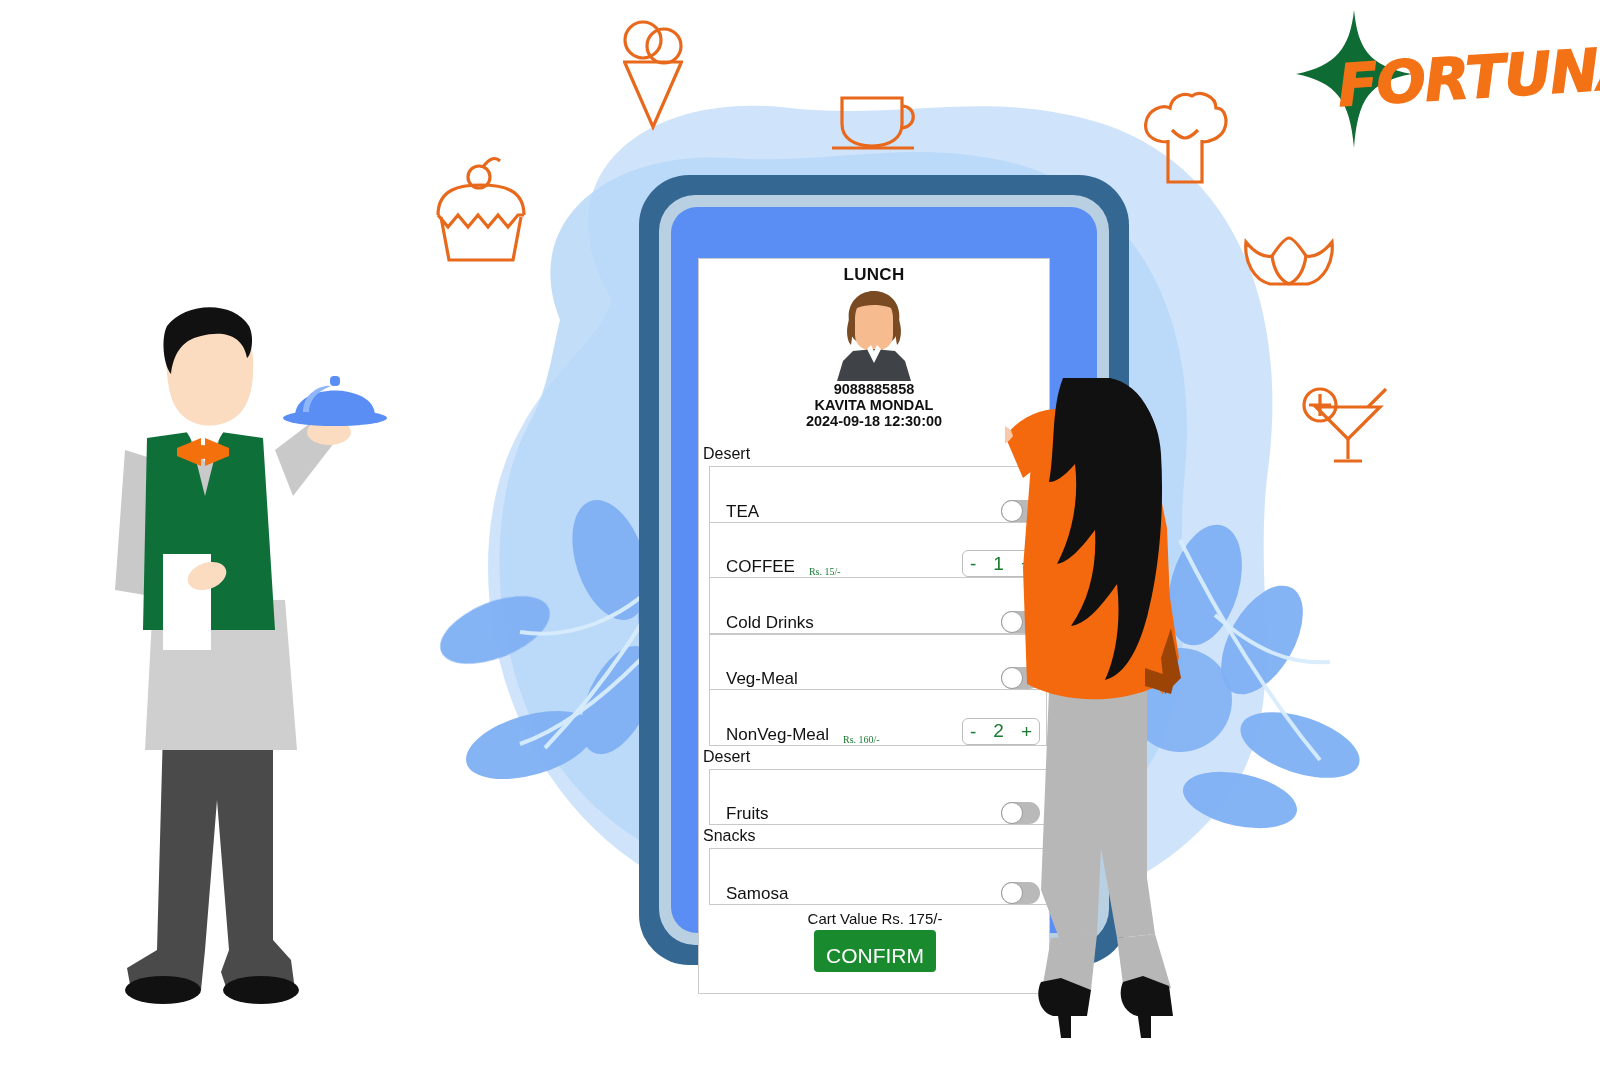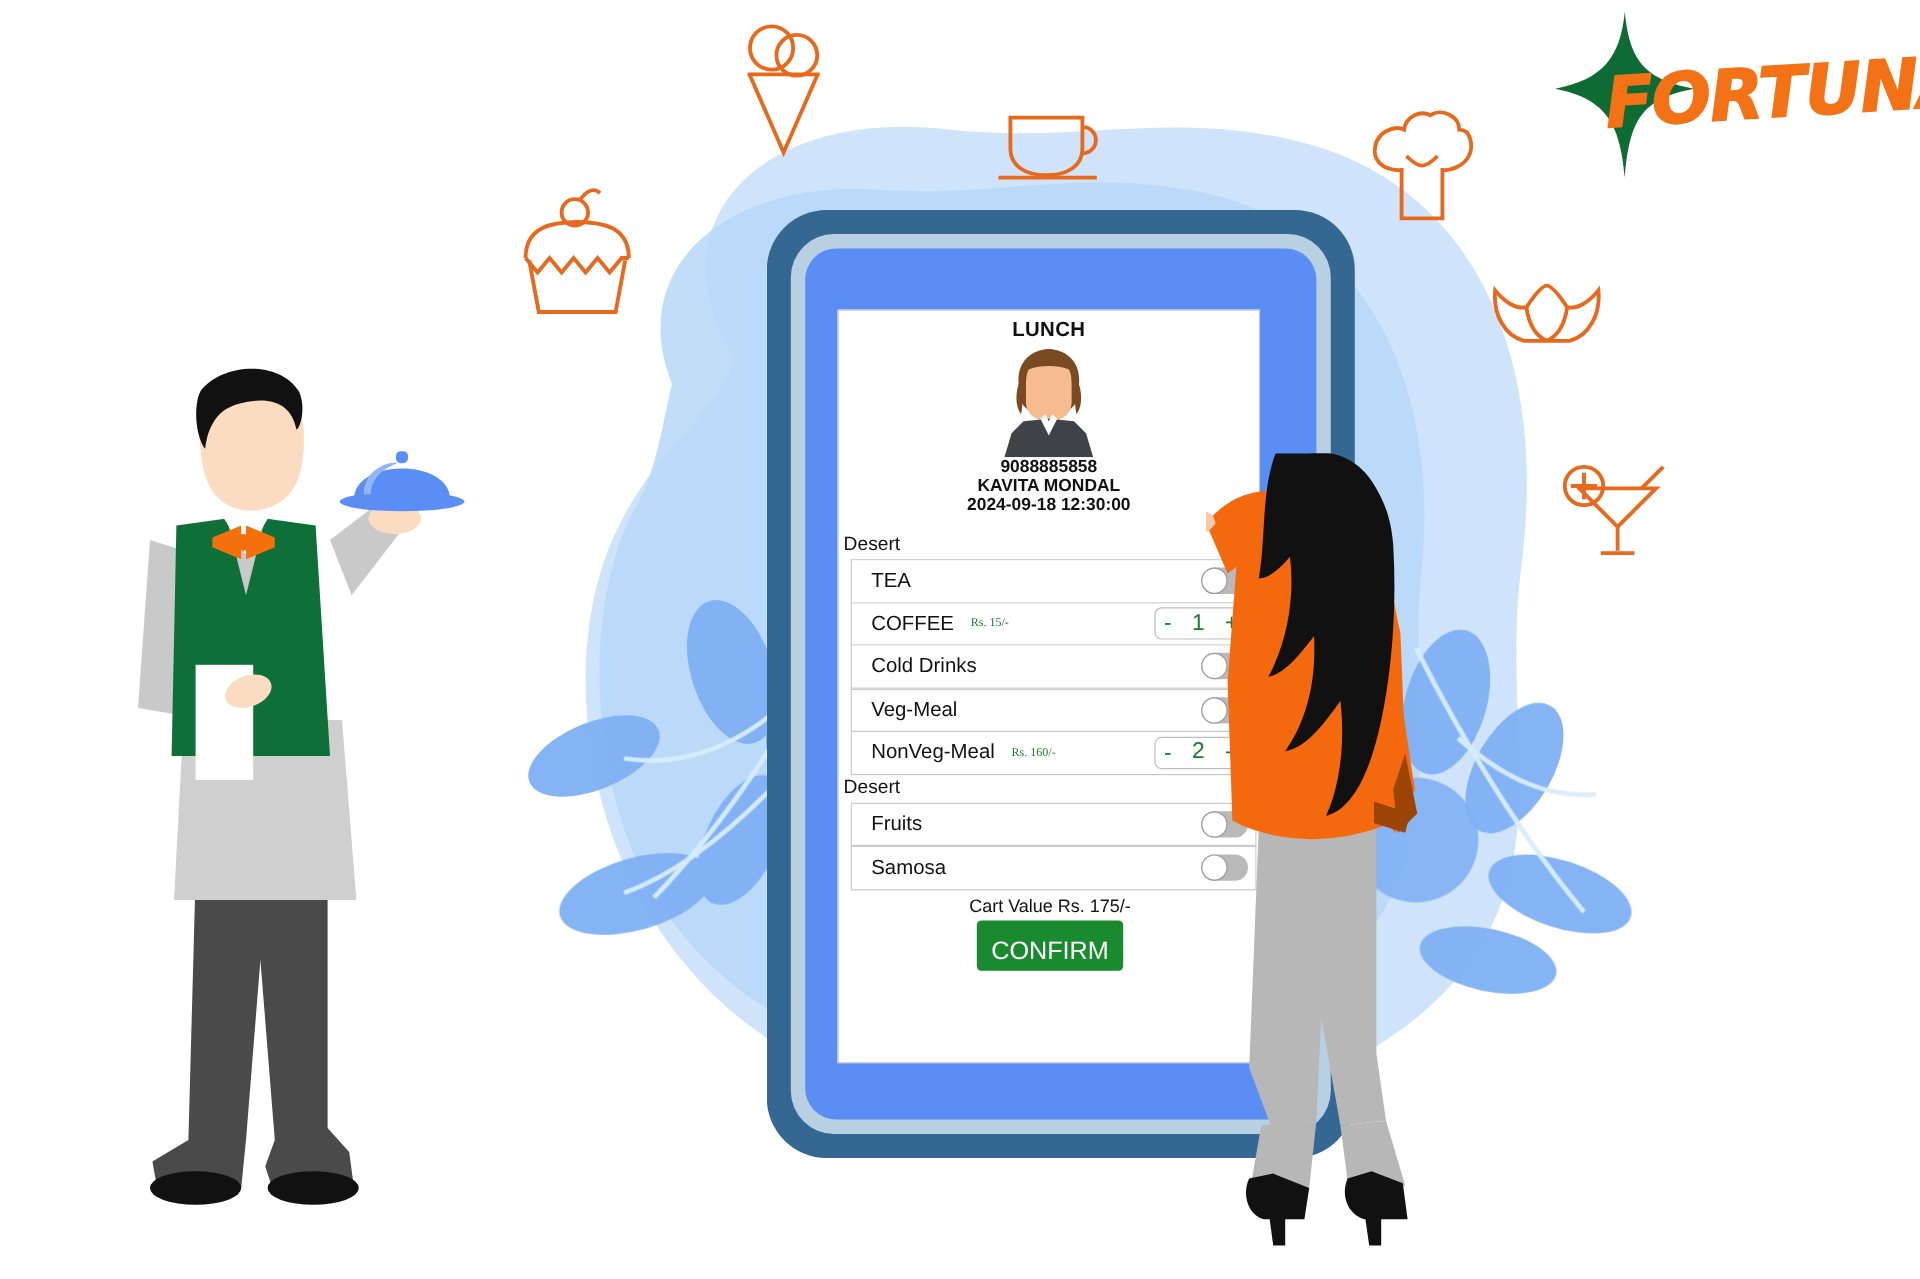--- a/index.html
+++ b/index.html
@@ -29,37 +29,37 @@
 
   
   #tablet-outer { position:absolute; left:639px; top:175px; width:490px; height:790px;
       background:#356793; border-radius:50px; }
   #tablet-mid { position:absolute; left:20px; top:20px; width:450px; height:750px;
       background:#b9cfe2; border-radius:36px; }
   #tablet-inner { position:absolute; left:12px; top:12px; width:426px; height:726px;
       background:#5b8ef4; border-radius:26px; }
 
   
-  #screen { position:absolute; left:698px; top:258px; width:352px; height:628px;
+  #screen { position:absolute; left:698px; top:258px; width:352px; height:736px;
       background:#ffffff; border:1px solid #cccccc; z-index:6; overflow:visible; }
 
   
   .scr-title { text-align:center; font-weight:bold; font-size:17px; color:#111;
       margin-top:6px; letter-spacing:.3px; }
   .avatar { margin:4px auto 0; width:86px; height:92px; position:relative; }
   .meta { text-align:center; font-weight:bold; font-size:14.5px; color:#111; line-height:16px; }
 
   
   #menu { position:absolute; left:0px; top:184px; width:352px; z-index:7; }
   .section { margin:0; }
   .section-label { font-size:16px; color:#111; padding:1px 0 2px 4px; line-height:20px; }
   .group { border:1px solid #c9c9c9; border-bottom:none; background:#fff;
       margin:0 4px 0 10px; }
-  .row { display:flex; align-items:center; height:35.5px;
-      border-bottom:1px solid #c9c9c9; padding-left:16px; padding-right:6px; background:#fff; }
+  .row { display:flex; align-items:flex-end; height:35.5px;
+      border-bottom:1px solid #c9c9c9; padding-left:16px; padding-right:6px; background:#fff;margin-top:20px; }
   .row-name { font-size:17px; color:#111; white-space:nowrap; }
   .row-price { font-size:10px; color:#1a7a32; margin-left:14px; white-space:nowrap;font-family:Liberation Serif, serif; }
   .row-ctrl { margin-left:auto; display:flex; align-items:center; }
 
   
   .toggle { width:39px; height:22px; border-radius:11px; background:#b9b9b9;
       position:relative; display:inline-block; }
   .toggle .knob { position:absolute; left:0px; top:0px; width:22px; height:22px;
       border-radius:50%; background:#ffffff; border:1px solid #9a9a9a; }
 
@@ -317,20 +317,21 @@
               <span class="row-name">Fruits</span>
               <span class="row-ctrl">
                 <span class="toggle">
                   <span class="knob"></span>
                 </span>
               </span>
             </div>
           </div>
         </div>
         <div class="section">
+          <div class="section-label">Snacks</div>
           <div class="group">
             <div class="row">
               <span class="row-name">Samosa</span>
               <span class="row-ctrl">
                 <span class="toggle">
                   <span class="knob"></span>
                 </span>
               </span>
             </div>
           </div>

